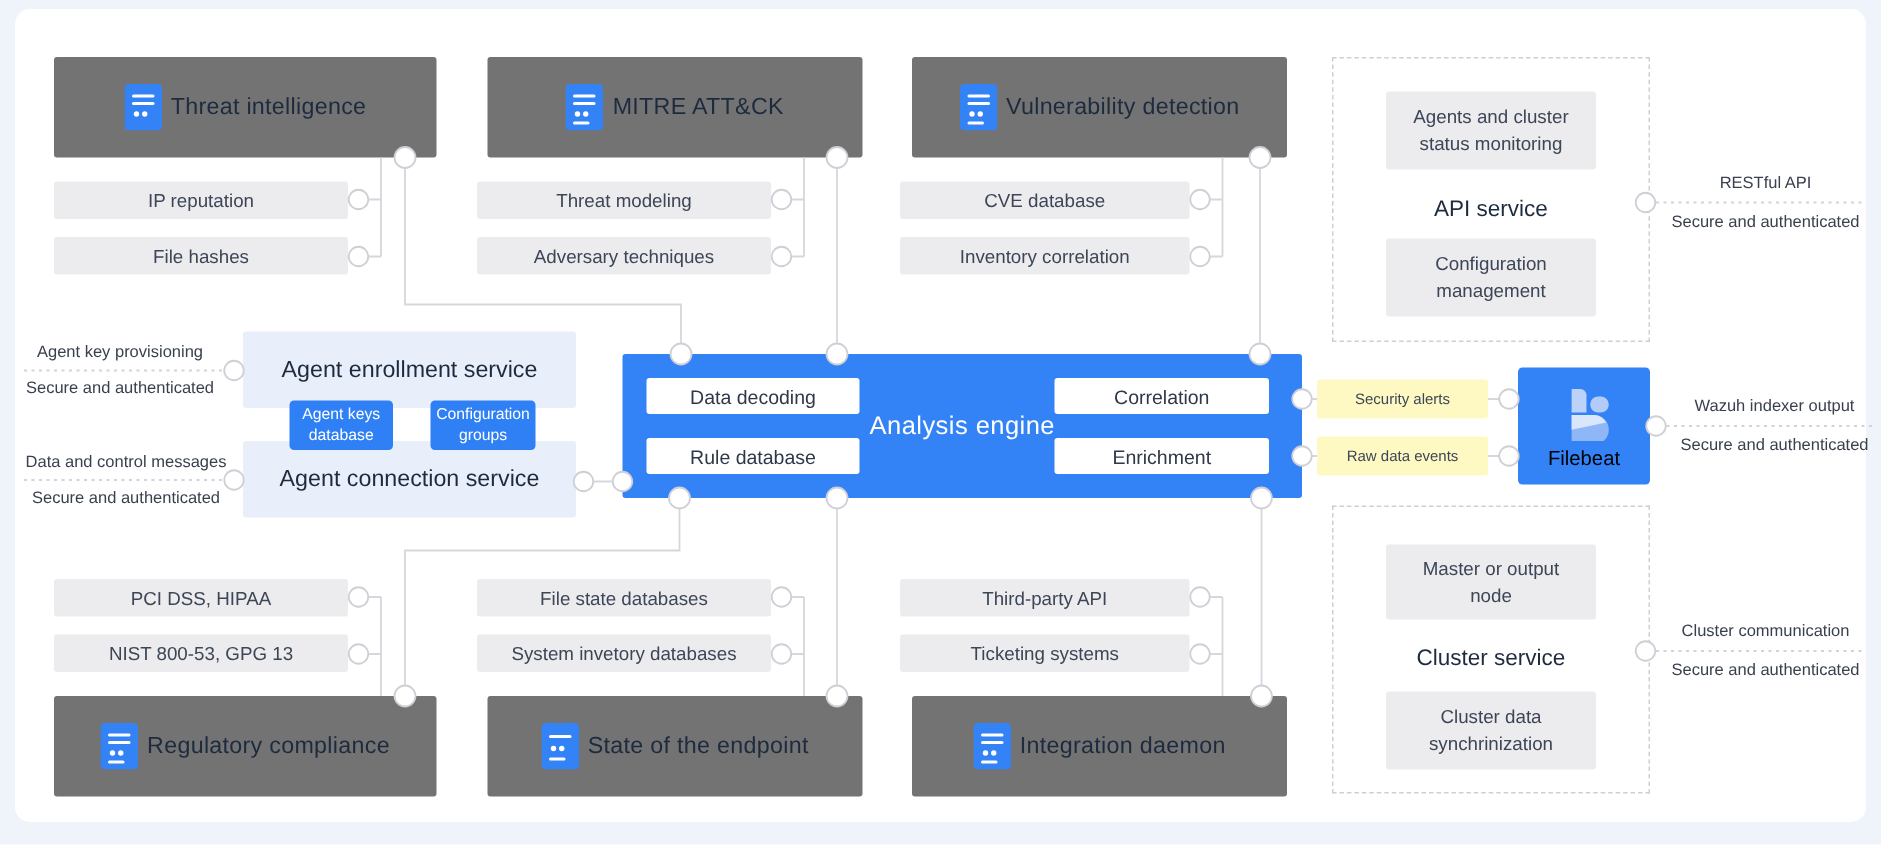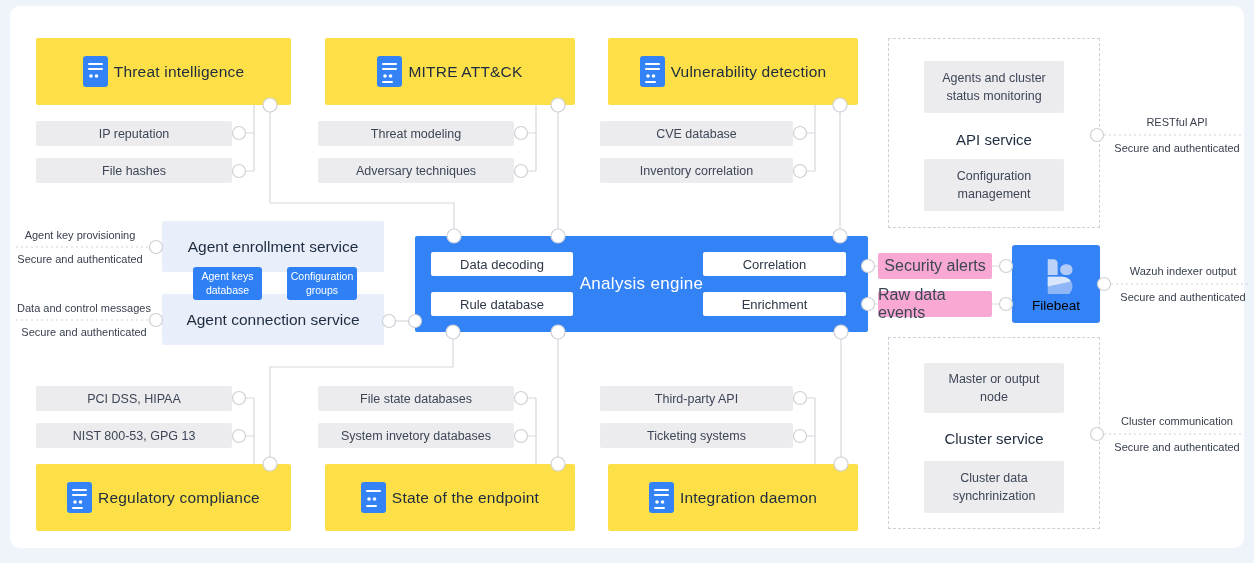--- a/index.html
+++ b/index.html
@@ -8,21 +8,21 @@
     background:#eff3fa;
     font-family:"Liberation Sans", sans-serif;
     position:relative;overflow:hidden;
   }
   #canvas{
     position:absolute;left:10px;top:6px;width:1234px;height:542px;
     background:#ffffff;border-radius:10px;
   }
   
   .svc{
-    position:absolute;height:67px;background:#fde047;border-radius:2px;
+    position:absolute;height:67px;background:#737373;border-radius:2px;
     display:flex;align-items:center;justify-content:center;gap:6px;
   }
   .svc-label{font-size:15.5px;color:#1e2b3e;letter-spacing:.2px;}
   
   .item{
     position:absolute;height:25px;background:#ececef;border-radius:2px;
     display:flex;align-items:center;justify-content:center;
     font-size:12.5px;color:#3d4656;
   }
   
@@ -43,22 +43,22 @@
     display:flex;align-items:center;justify-content:center;
     font-size:15.5px;color:#1e2b3e;
   }
   .blue-btn{
     position:absolute;background:#2f80f5;border-radius:3px;z-index:3;
     display:flex;align-items:center;justify-content:center;text-align:center;
     color:#ffffff;font-size:10.5px;line-height:1.3;
   }
   
   .out-pill{
-    position:absolute;left:878px;width:114px;height:26px;background:#f9a8d4;border-radius:2px;
-    display:flex;align-items:center;justify-content:center;font-size:16px;color:#3d4656;
+    position:absolute;left:878px;width:114px;height:26px;background:#fef9c3;border-radius:2px;
+    display:flex;align-items:center;justify-content:center;font-size:10px;color:#3d4656;
   }
   .filebeat{
     position:absolute;left:1012px;top:245px;width:88px;height:78px;background:#3383f6;border-radius:3px;
     display:flex;flex-direction:column;align-items:center;justify-content:center;gap:4px;
   }
   .filebeat-label{color:#000000;font-size:13.5px;}
   
   .region{
     position:absolute;left:888px;width:210px;border:1px dashed #ccd0d9;background:#ffffff;
   }

